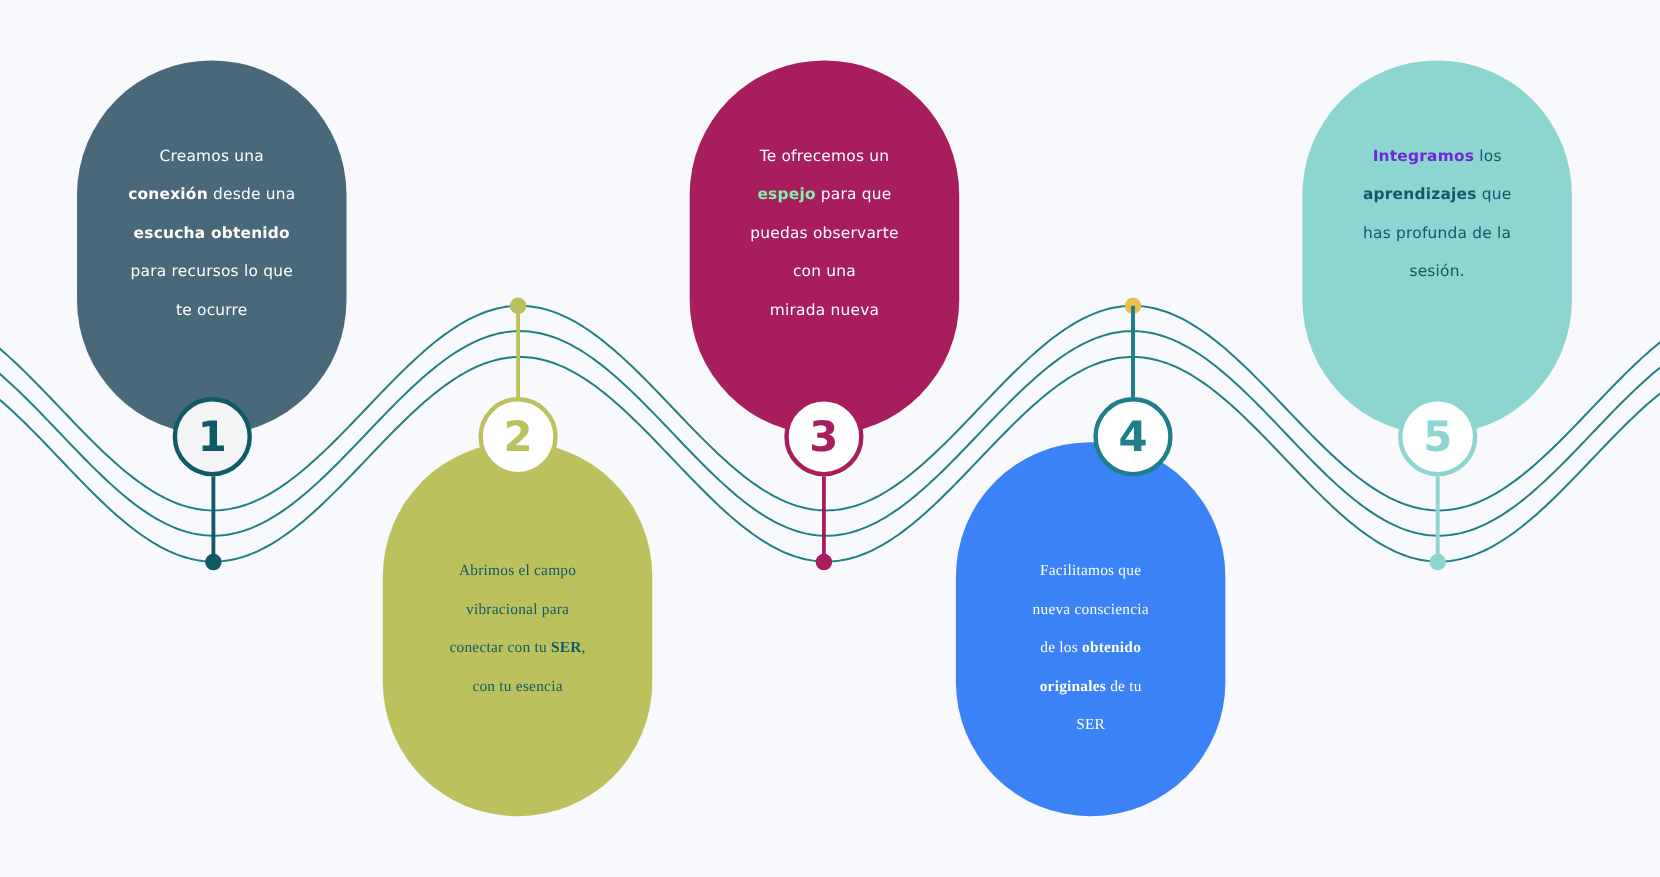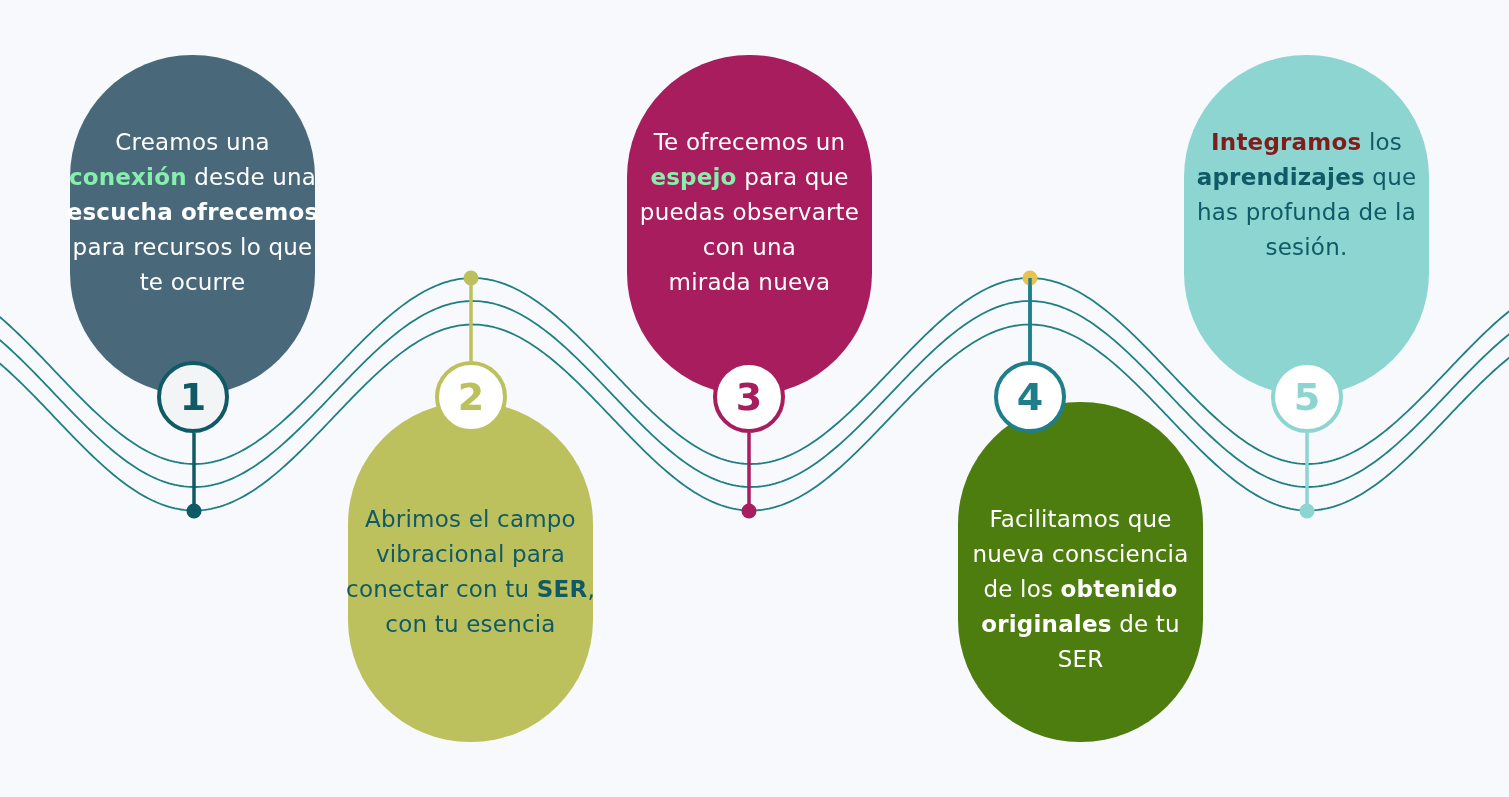--- a/index.html
+++ b/index.html
@@ -12,25 +12,25 @@
     #waves { position: absolute; left: 0; top: 0; z-index: 0; }
     #connectors { position: absolute; left: 0; top: 0; z-index: 1; }
     .card {
       position: absolute;
       width: 245px; height: 340px;
       border-radius: 122px;
       z-index: 2;
       box-sizing: border-box;
       display: flex; flex-direction: column; align-items: center;
       text-align: center;
-      font-size: 23px; line-height: 35px;
+      font-size: 14px; line-height: 35px;
       letter-spacing: 0.2px;
     }
     .card.top { top: 55px; padding-top: 70px; }
-    .card.bottom { top: 402px; padding-top: 100px; }
+    .card.bottom { top: 402px; padding-top: 100px; font-family: Liberation Serif, serif; }
     .card .line { white-space: nowrap; }
     .card b { font-weight: bold; }
     .step-circle {
       position: absolute;
       width: 72px; height: 72px;
       border-radius: 50%;
       box-sizing: border-box;
       border: 4px solid #000;
       background: #ffffff;
       z-index: 3;
@@ -56,22 +56,22 @@
     <circle cx="749" cy="511" r="7.5" fill="#a71d5d"></circle>
     <line x1="1030" x2="1030" y1="361" y2="278" stroke="#1e7f8b" stroke-width="3.5"></line>
     <circle cx="1030" cy="278" r="7.5" fill="#e8c14e"></circle>
     <line x1="1030" x2="1030" y1="361" y2="278" stroke="#1e7f8b" stroke-width="3.5"></line>
     <line x1="1307" x2="1307" y1="433" y2="511" stroke="#8dd5d1" stroke-width="3.5"></line>
     <circle cx="1307" cy="511" r="7.5" fill="#8dd5d1"></circle>
   </svg>
 
 <div class="card top" id="card-0" style="left: 70px; background: rgb(73, 105, 122); color: rgb(255, 255, 255);">
     <div class="line"><span>Creamos una</span></div>
-    <div class="line"><b style="color: #86efac;">conexión</b><span> desde una</span></div>
-    <div class="line"><b style="color: rgb(255, 255, 255);">escucha ofrecemos</b></div>
+    <div class="line"><b style="color: #ffffff;">conexión</b><span> desde una</span></div>
+    <div class="line"><b style="color: rgb(255, 255, 255);">escucha obtenido</b></div>
     <div class="line"><span>para recursos lo que</span></div>
     <div class="line"><span>te ocurre</span></div>
   </div>
 <div class="step-circle" id="circle-0" style="left: 157px; top: 361px; border-color: rgb(15, 90, 102); color: rgb(15, 90, 102); background: rgb(242, 244, 246);">
   <span>1</span>
 </div>
 
 <div class="card bottom" id="card-1" style="left: 348px; background: rgb(188, 193, 93); color: rgb(15, 90, 102);">
     <div class="line"><span>Abrimos el campo</span></div>
     <div class="line"><span>vibracional para</span></div>
@@ -86,32 +86,32 @@
     <div class="line"><span>Te ofrecemos un</span></div>
     <div class="line"><b style="color: #86efac;">espejo</b><span> para que</span></div>
     <div class="line"><span>puedas observarte</span></div>
     <div class="line"><span>con una</span></div>
     <div class="line"><span>mirada nueva</span></div>
   </div>
 <div class="step-circle" id="circle-2" style="left: 713px; top: 361px; border-color: rgb(167, 29, 93); color: rgb(167, 29, 93); background: rgb(255, 255, 255);">
   <span>3</span>
 </div>
 
-<div class="card bottom" id="card-3" style="left: 958px; background: #4d7c0f; color: rgb(255, 255, 255);">
+<div class="card bottom" id="card-3" style="left: 869px; background: #3b82f6; color: rgb(255, 255, 255);">
     <div class="line"><span>Facilitamos que</span></div>
     <div class="line"><span>nueva consciencia</span></div>
     <div class="line"><span>de los </span><b style="color: rgb(255, 255, 255);">obtenido</b></div>
     <div class="line"><b style="color: rgb(255, 255, 255);">originales</b><span> de tu</span></div>
     <div class="line"><span>SER</span></div>
   </div>
 <div class="step-circle" id="circle-3" style="left: 994px; top: 361px; border-color: rgb(30, 127, 139); color: rgb(30, 127, 139); background: rgb(255, 255, 255);">
   <span>4</span>
 </div>
 
 <div class="card top" id="card-4" style="left: 1184px; background: rgb(141, 213, 209); color: rgb(15, 90, 102);">
-    <div class="line"><b style="color: #7f1d1d;">Integramos</b><span> los</span></div>
+    <div class="line"><b style="color: #6d28d9;">Integramos</b><span> los</span></div>
     <div class="line"><b style="color: rgb(15, 90, 102);">aprendizajes</b><span> que</span></div>
     <div class="line"><span>has profunda de la</span></div>
     <div class="line"><span>sesión.</span></div>
   </div>
 <div class="step-circle" id="circle-4" style="left: 1271px; top: 361px; border-color: rgb(141, 213, 209); color: rgb(141, 213, 209); background: rgb(255, 255, 255);">
   <span>5</span>
 </div>
 
 </body></html>

